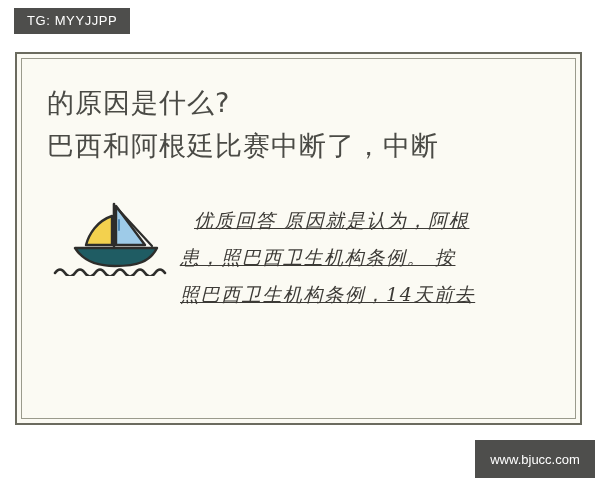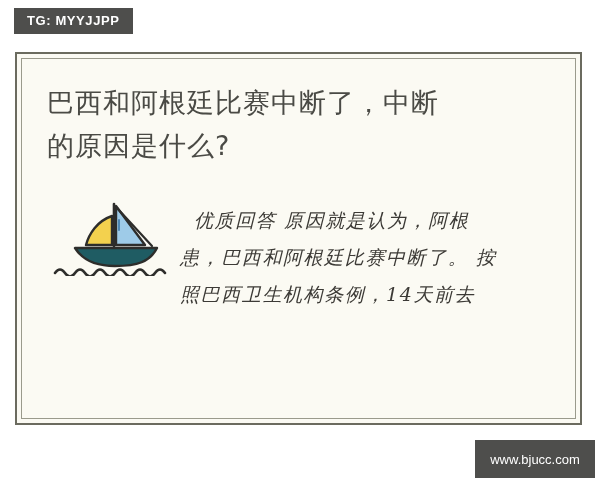--- a/index.html
+++ b/index.html
@@ -16,21 +16,21 @@
   }
 
   
   #tg-badge {
     position: absolute;
     left: 14px;
     top: 8px;
     background: #4e4e4c;
     color: #ffffff;
     font-size: 13px;
-    font-weight: 700;
+    font-weight: 400;
     letter-spacing: 0.6px;
     padding: 6px 13px 7px 13px;
     line-height: 1;
     white-space: nowrap;
     font-family: "Liberation Sans", "DejaVu Sans", sans-serif;
   }
 
   
   #card-frame {
     position: absolute;
@@ -95,20 +95,21 @@
     color: #3c3a36;
     font-size: 19px;
     line-height: 37px;
     letter-spacing: 1.6px;
     font-family: "DejaVu Serif", "Liberation Serif", serif;
     font-style: italic;
   }
   #answer-body .answer-line {
     display: block;
     white-space: nowrap;
+    text-decoration: underline;
   }
   #answer-body .answer-line:first-child {
     text-indent: 14px;
   }
 
   
   #site-watermark {
     position: absolute;
     left: 475px;
     top: 440px;
@@ -128,22 +129,22 @@
 <body>
 
 <div id="tg-badge">TG: MYYJJPP</div>
 
 <div id="card-frame">
   <div id="card-inner-border"></div>
 
   <div id="card-content">
 
     <div id="question-title">
+      <span class="title-line">的原因是什么?</span>
       <span class="title-line">巴西和阿根廷比赛中断了，中断</span>
-      <span class="title-line">的原因是什么?</span>
     </div>
 
     <div id="boat-illustration">
       <svg width="124" height="80" viewBox="0 0 124 80">
 
         <path d="M59 20 C 44 25, 36 38, 33 49 L 59 49 Z" fill="#f3d14e" stroke="#2d2d2b" stroke-width="2.4" stroke-linejoin="round"></path>
 
         <path d="M63 10 L 63 49 L 92 49 Z" fill="#9ecbe8" stroke="#2d2d2b" stroke-width="2.4" stroke-linejoin="round"></path>
 
         <line x1="61" y1="8" x2="61" y2="52" stroke="#2d2d2b" stroke-width="2.6" stroke-linecap="round"></line>
@@ -155,20 +156,20 @@
         <path d="M22 52 L 104 52 C 97 66, 84 70, 62 70 C 40 70, 29 63, 22 52 Z" fill="#1f5c63" stroke="#2d2d2b" stroke-width="2.4" stroke-linejoin="round"></path>
 
         <path d="M2 77 q 5 -7 10 0 q 5 7 10 0 q 5 -7 10 0 q 5 7 10 0
                  q 5 -7 10 0 q 5 7 10 0 q 5 -7 10 0 q 5 7 10 0
                  q 5 -7 10 0 q 5 7 10 0 q 5 -7 10 0" fill="none" stroke="#2d2d2b" stroke-width="2.6" stroke-linecap="round"></path>
       </svg>
     </div>
 
     <div id="answer-body">
       <span class="answer-line">优质回答 原因就是认为，阿根</span>
-      <span class="answer-line">患，巴西和阿根廷比赛中断了。 按</span>
+      <span class="answer-line">患，照巴西卫生机构条例。 按</span>
       <span class="answer-line">照巴西卫生机构条例，14天前去</span>
     </div>
 
   </div>
 </div>
 
 <div id="site-watermark">www.bjucc.com</div>
 
 </body></html>

